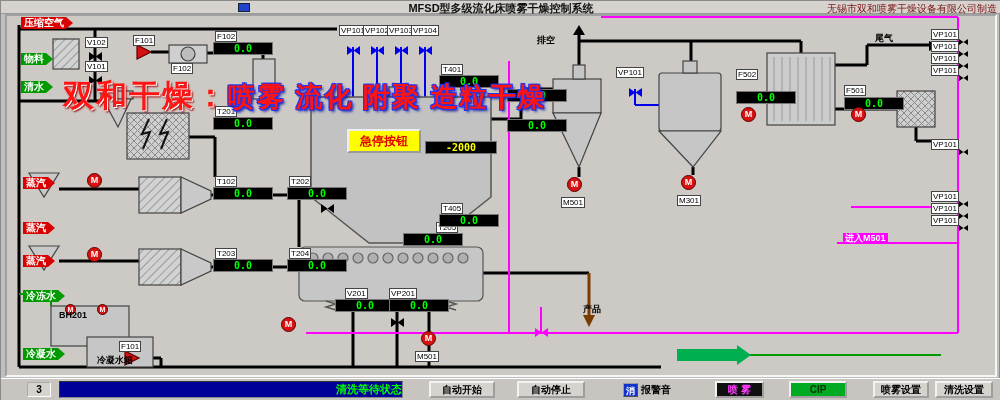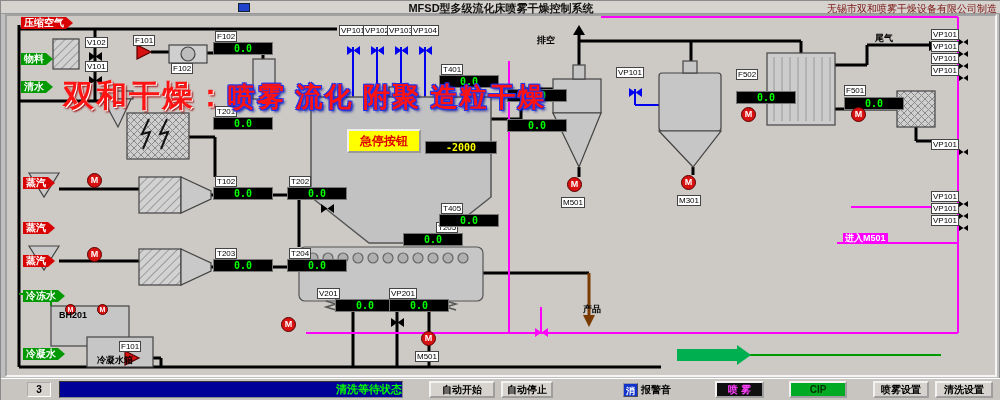--- a/index.html
+++ b/index.html
@@ -232,21 +232,21 @@
       <div class="tag" style="left: 214px; top: 247px;">T203</div>
       <div class="tag" style="left: 288px; top: 247px;">T204</div>
       <div class="tag" style="left: 302px; top: 186px;">V301</div>
       <div class="tag" style="left: 338px; top: 24px;">VP101</div>
       <div class="tag" style="left: 362px; top: 24px;">VP102</div>
       <div class="tag" style="left: 386px; top: 24px;">VP103</div>
       <div class="tag" style="left: 410px; top: 24px;">VP104</div>
       <div class="tag" style="left: 440px; top: 63px;">T401</div>
       <div class="tag" style="left: 440px; top: 202px;">T405</div>
       <div class="tag" style="left: 404px; top: 221px; margin-left: 31px;">T205</div>
-      <div class="tag" style="left: 316px; top: 287px;">V201</div>
+      <div class="tag" style="left: 344px; top: 287px;">V201</div>
       <div class="tag" style="left: 388px; top: 287px;">VP201</div>
       <div class="tag" style="left: 615px; top: 66px;">VP101</div>
       <div class="tag" style="left: 735px; top: 68px;">F502</div>
       <div class="tag" style="left: 843px; top: 84px;">F501</div>
       <div class="tag" style="left: 560px; top: 196px;">M501</div>
       <div class="tag" style="left: 676px; top: 194px;">M301</div>
       <div class="tag" style="left: 414px; top: 350px;">M501</div>
       <div class="tag" style="left: 118px; top: 340px;">F101</div>
       <div class="tag" style="left: 930px; top: 28px;">VP101</div>
       <div class="tag" style="left: 930px; top: 40px;">VP101</div>
@@ -349,21 +349,21 @@
   <div class="watermark">
     <span class="wm-brand">双和干燥：</span><span class="wm-slogan">喷雾 流化 附聚 造粒干燥</span>
   </div>
 
   <div class="bottombar">
     <div class="counter">3</div>
     <div class="statusbar">
       <span>清洗等待状态</span>
     </div>
     <button class="btn" style="left:428px;width:66px">自动开始</button>
-    <button class="btn" style="left:500px;width:52px">自动停止</button>
+    <button class="btn" style="left:516px;width:68px">自动停止</button>
     <div class="alarmgroup" style="left:622px">
       <span class="chip">消</span>
       <span class="alarmlabel">报警音</span>
     </div>
     <button class="btn spray" style="left:714px;width:49px">喷 雾</button>
     <button class="btn cip" style="left:788px;width:58px">CIP</button>
     <button class="btn" style="left:872px;width:56px">喷雾设置</button>
     <button class="btn" style="left:934px;width:58px">清洗设置</button>
   </div>
 

